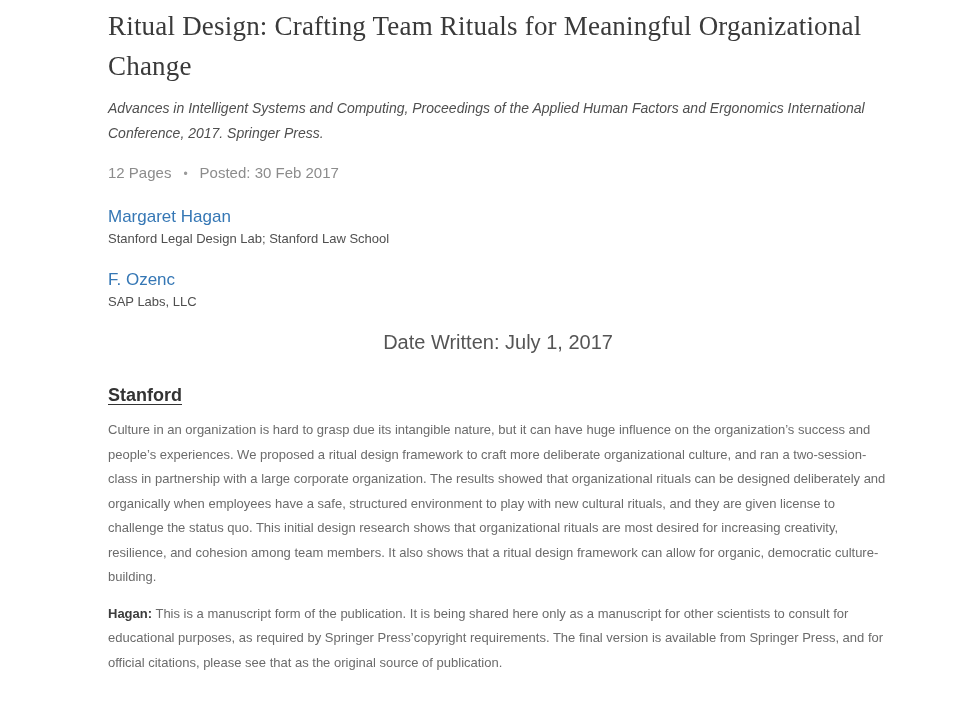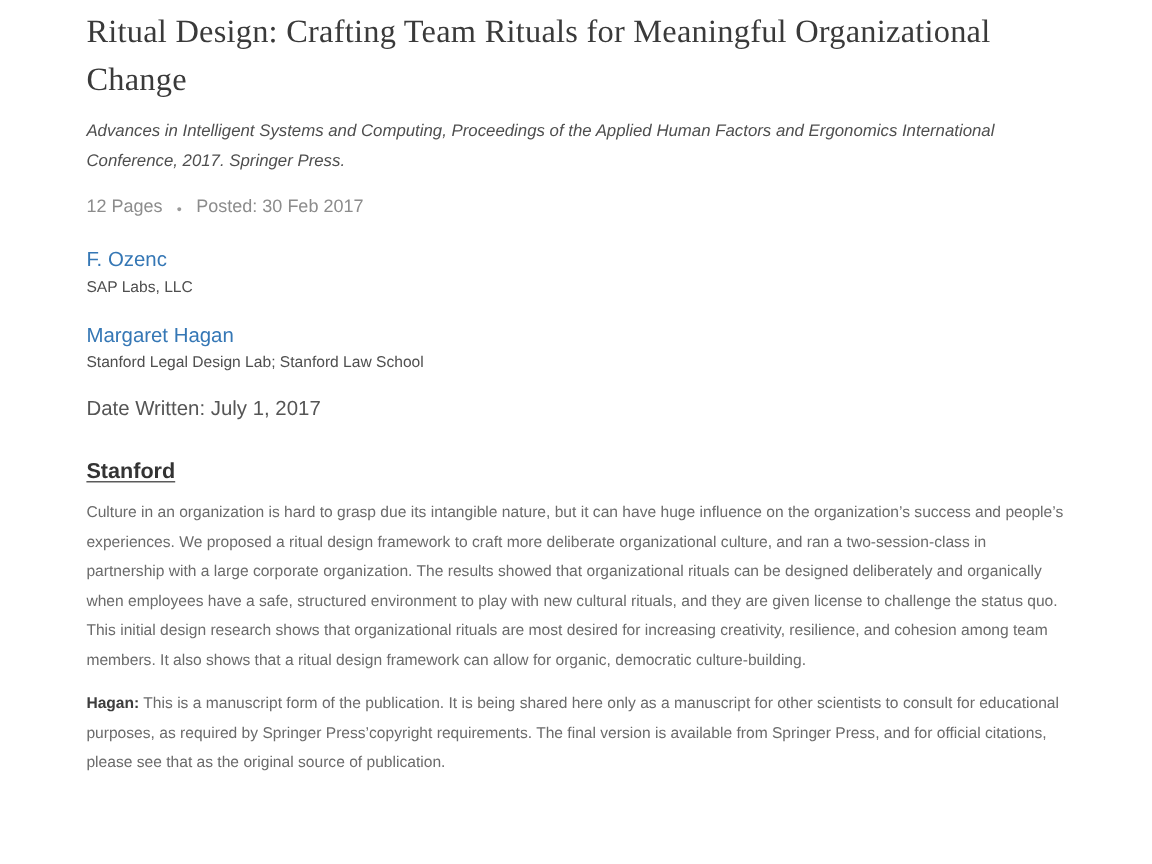--- a/index.html
+++ b/index.html
@@ -6,21 +6,21 @@
   html, body {
     width: 960px;
     height: 720px;
     background: #ffffff;
     font-family: "Liberation Sans", sans-serif;
     overflow: hidden;
   }
   .page {
     width: 960px;
     height: 720px;
-    padding: 6px 72px 0 72px;
+    padding: 6px 72px 0 108px;
     background: #ffffff;
   }
   .paper-title {
     font-family: "Liberation Serif", "DejaVu Serif", serif;
     font-weight: normal;
     font-size: 27px;
     line-height: 40px;
     color: #3a3a3a;
     margin-bottom: 10px;
     max-width: 820px;
@@ -53,23 +53,24 @@
     color: #3577b5;
     text-decoration: none;
     cursor: pointer;
     margin-bottom: 4px;
   }
   .author-affiliation {
     font-size: 13px;
     color: #4f4f4f;
   }
   .date-written {
-    font-size: 17px;
+    font-size: 20px;
     color: #555555;
     margin-top: -2px;
+    text-align: center;
   }
   .abstract-heading {
     font-size: 18px;
     font-weight: bold;
     color: #333333;
     text-decoration: underline;
     text-underline-offset: 3px;
     margin-top: 31px;
     margin-bottom: 12px;
   }
@@ -94,27 +95,27 @@
 
   <p class="journal-reference">Advances in Intelligent Systems and Computing, Proceedings of the Applied Human Factors and Ergonomics International Conference, 2017. Springer Press.</p>
 
   <div class="meta-row">
     <span>12 Pages</span>
     <span class="sep">•</span>
     <span>Posted: 30 Feb 2017</span>
   </div>
 
   <div class="author-block">
-    <a class="author-link">F. Ozenc</a>
-    <div class="author-affiliation">SAP Labs, LLC</div>
+    <a class="author-link">Margaret Hagan</a>
+    <div class="author-affiliation">Stanford Legal Design Lab; Stanford Law School</div>
   </div>
 
   <div class="author-block">
-    <a class="author-link">Margaret Hagan</a>
-    <div class="author-affiliation">Stanford Legal Design Lab; Stanford Law School</div>
+    <a class="author-link">F. Ozenc</a>
+    <div class="author-affiliation">SAP Labs, LLC</div>
   </div>
 
   <p class="date-written">Date Written: July 1, 2017</p>
 
   <h2 class="abstract-heading">Stanford</h2>
 
   <p class="body-paragraph">Culture in an organization is hard to grasp due its intangible nature, but it can have huge influence on the organization’s success and people’s experiences. We proposed a ritual design framework to craft more deliberate organizational culture, and ran a two-session-class in partnership with a large corporate organization. The results showed that organizational rituals can be designed deliberately and organically when employees have a safe, structured environment to play with new cultural rituals, and they are given license to challenge the status quo. This initial design research shows that organizational rituals are most desired for increasing creativity, resilience, and cohesion among team members. It also shows that a ritual design framework can allow for organic, democratic culture-building.</p>
 
   <p class="body-paragraph">
     <span class="note-label">Hagan:</span><span> This is a manuscript form of the publication. It is being shared here only as a manuscript for other scientists to consult for educational purposes, as required by Springer Press’copyright requirements. The final version is available from Springer Press, and for official citations, please see that as the original source of publication.</span>

